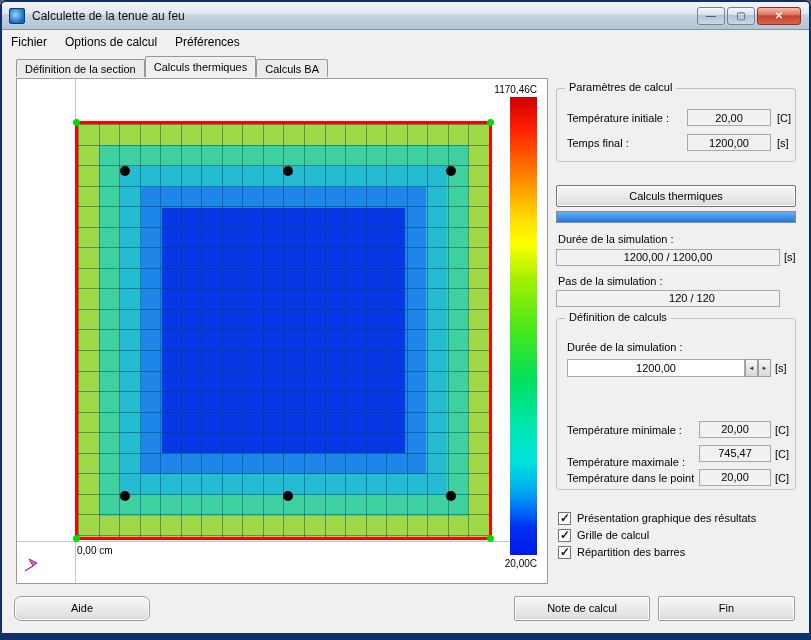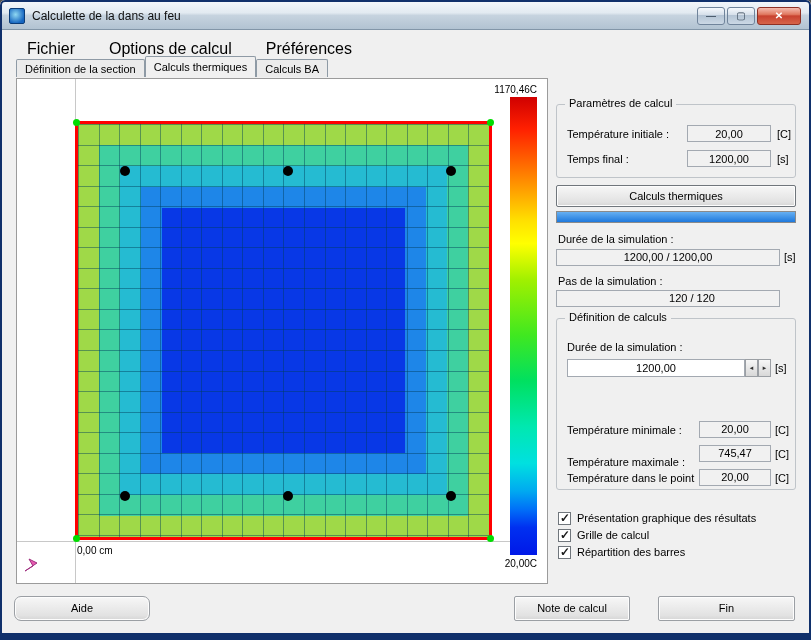--- a/index.html
+++ b/index.html
@@ -31,21 +31,21 @@
     width:28px; height:18px; border-radius:3px; border:1px solid #70849B;
     background:linear-gradient(#F6F9FC, #D4DEE9 45%, #B4C4D4 46%, #CBD8E5 100%);
     font-size:10px; line-height:16px; text-align:center; color:#2B3B4C; cursor:default;
   }
   .win-btn.close {
     width:44px; border:1px solid #8E3024; color:#fff; font-weight:bold;
     background:linear-gradient(#F4BCAF 0%, #E07960 40%, #C8422F 50%, #D6644A 100%);
   }
   
   .menubar { position:absolute; left:2px; right:2px; top:30px; height:22px; display:flex; background:#F0F0F0; }
-  .menu-item { padding:8px 9px; line-height:22px; font-size:16px;margin-left:16px; }
+  .menu-item { padding:1px 9px; line-height:22px; font-size:12px; }
   
   .tabstrip { position:absolute; left:16px; top:56px; height:21px; display:flex; align-items:flex-end; }
   .tab {
     height:18px; margin-top:3px; padding:0 8px; line-height:18px; font-size:11px;
     border:1px solid #8E9AA5; border-bottom:none; border-radius:2px 2px 0 0;
     background:#EBEBEB; position:relative;
   }
   .tab.active { height:21px; margin-top:0; line-height:21px; background:#F0F0F0; z-index:2; }
   
   .plot-frame {
@@ -111,21 +111,21 @@
   .cb.checked::after { content:"✓"; position:absolute; left:1px; top:-2px; font-size:12px; font-weight:bold; color:#1A1A1A; }
   .cb-row-label { position:absolute; font-size:11px; white-space:nowrap; }
 </style>
 </head>
 <body>
 
 <div class="window">
 
   <div class="titlebar">
     <div class="app-icon"></div>
-    <div class="title-text">Calculette de la dans au feu</div>
+    <div class="title-text">Calculette de la tenue au feu</div>
     <div class="win-btns">
       <div class="win-btn">—</div>
       <div class="win-btn">▢</div>
       <div class="win-btn close">✕</div>
     </div>
   </div>
 
   <div class="menubar">
     <div class="menu-item">Fichier</div>
     <div class="menu-item">Options de calcul</div>
@@ -170,21 +170,21 @@
     <div class="colorbar"></div>
     <div class="cb-label" style="left:420px; top:5px; width:100px; text-align:right;">1170,46C</div>
     <div class="cb-label" style="left:420px; top:479px; width:100px; text-align:right;">20,00C</div>
     <div class="origin-label">0,00 cm</div>
 
     <svg class="cursor-icon" viewBox="0 0 18 18">
       <polygon points="2,16 10,11 6,4 14,8" fill="#E85BB0" stroke="#A03080" stroke-width="1"></polygon>
     </svg>
   </div>
 
-  <div class="groupbox" style="left:556px; top:104px; width:240px; height:74px;">
+  <div class="groupbox" style="left:556px; top:88px; width:240px; height:74px;">
     <div class="legend">Paramètres de calcul</div>
     <div class="lbl" style="left:10px; top:23px;">Température initiale :</div>
     <input class="field" style="left: 130px; top: 20px; width: 84px;" value="20,00">
     <div class="lbl" style="left:220px; top:23px;">[C]</div>
     <div class="lbl" style="left:10px; top:48px;">Temps final :</div>
     <input class="field" style="left: 130px; top: 45px; width: 84px;" value="1200,00">
     <div class="lbl" style="left:220px; top:48px;">[s]</div>
   </div>
 
   <div class="btn" style="left:556px; top:185px; width:240px; height:22px; line-height:20px;">Calculs thermiques</div>
@@ -221,17 +221,17 @@
   </div>
 
   <div class="cb checked" style="left:558px; top:512px;"></div>
   <div class="cb-row-label" style="left:577px; top:512px;">Présentation graphique des résultats</div>
   <div class="cb checked" style="left:558px; top:529px;"></div>
   <div class="cb-row-label" style="left:577px; top:529px;">Grille de calcul</div>
   <div class="cb checked" style="left:558px; top:546px;"></div>
   <div class="cb-row-label" style="left:577px; top:546px;">Répartition des barres</div>
 
   <div class="btn btn-big" style="left:14px; top:596px; width:136px;border-radius:7px;">Aide</div>
-  <div class="btn btn-big" style="left:514px; top:596px; width:116px;">Note de calcul</div>
+  <div class="btn btn-big" style="left:514px; top:596px; width:136px;">Note de calcul</div>
   <div class="btn btn-big" style="left:658px; top:596px; width:137px;">Fin</div>
 
   <div class="frame"></div>
 </div>
 
 </body></html>

